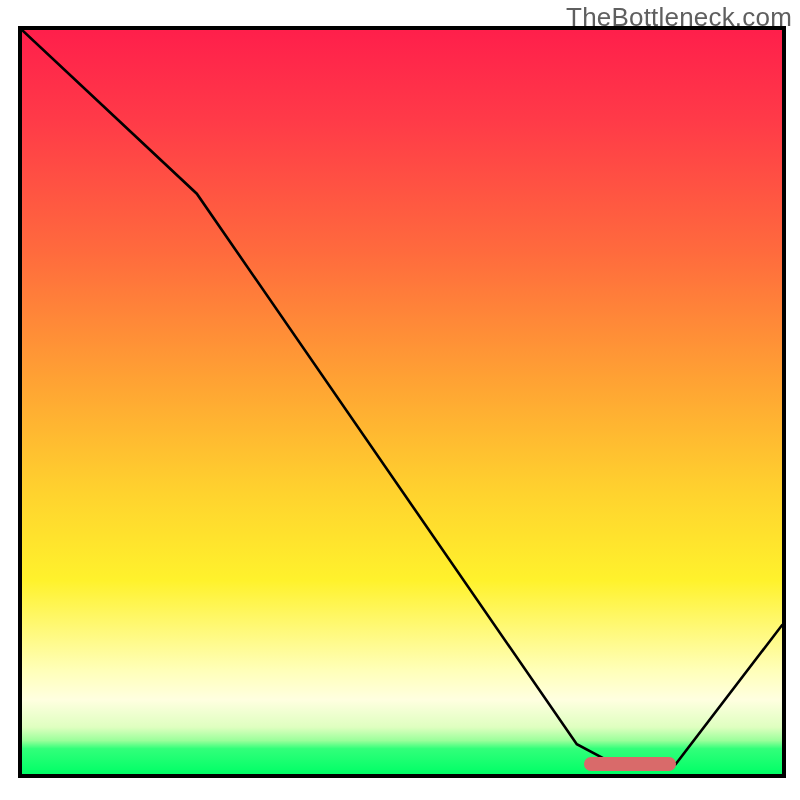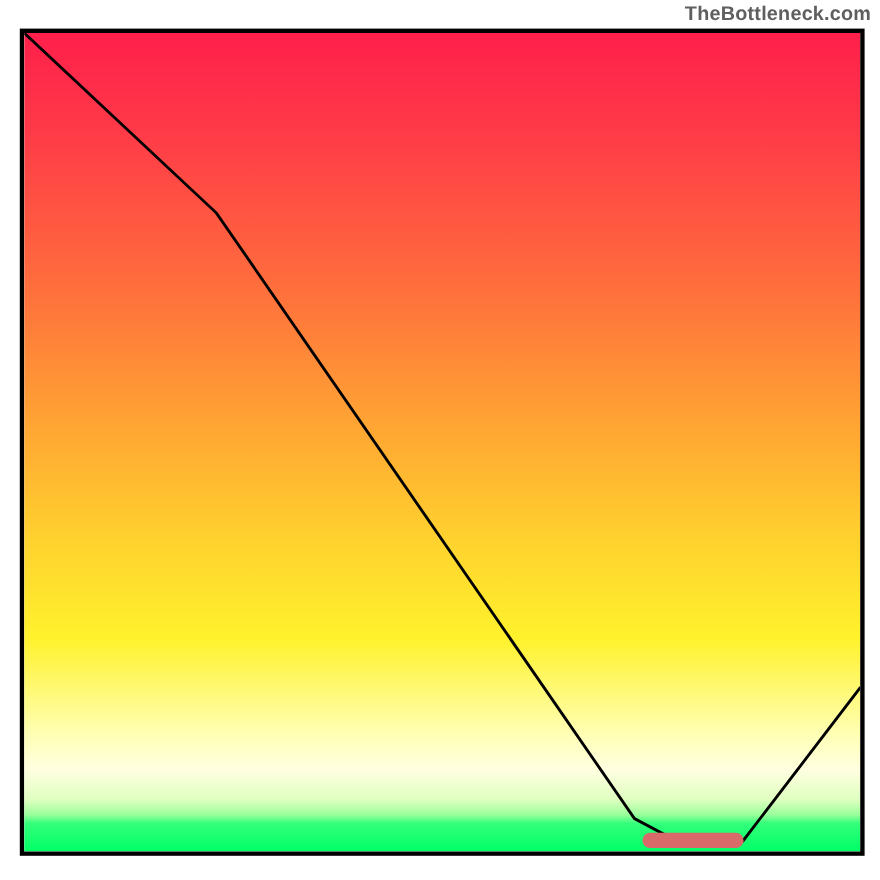--- a/index.html
+++ b/index.html
@@ -7,22 +7,22 @@
   .container {
     position: relative;
     width: 800px;
     height: 800px;
   }
   .watermark {
     position: absolute;
     top: 2px;
     right: 8px;
     font-family: Arial, Helvetica, sans-serif;
-    font-size: 18px;
-    font-weight: 700;
+    font-size: 26px;
+    font-weight: 400;
     color: #5f5f5f;
     letter-spacing: 0.2px;
     z-index: 10;
   }
   .plot-frame {
     position: absolute;
     left: 18px;
     top: 26px;
     width: 768px;
     height: 752px;

